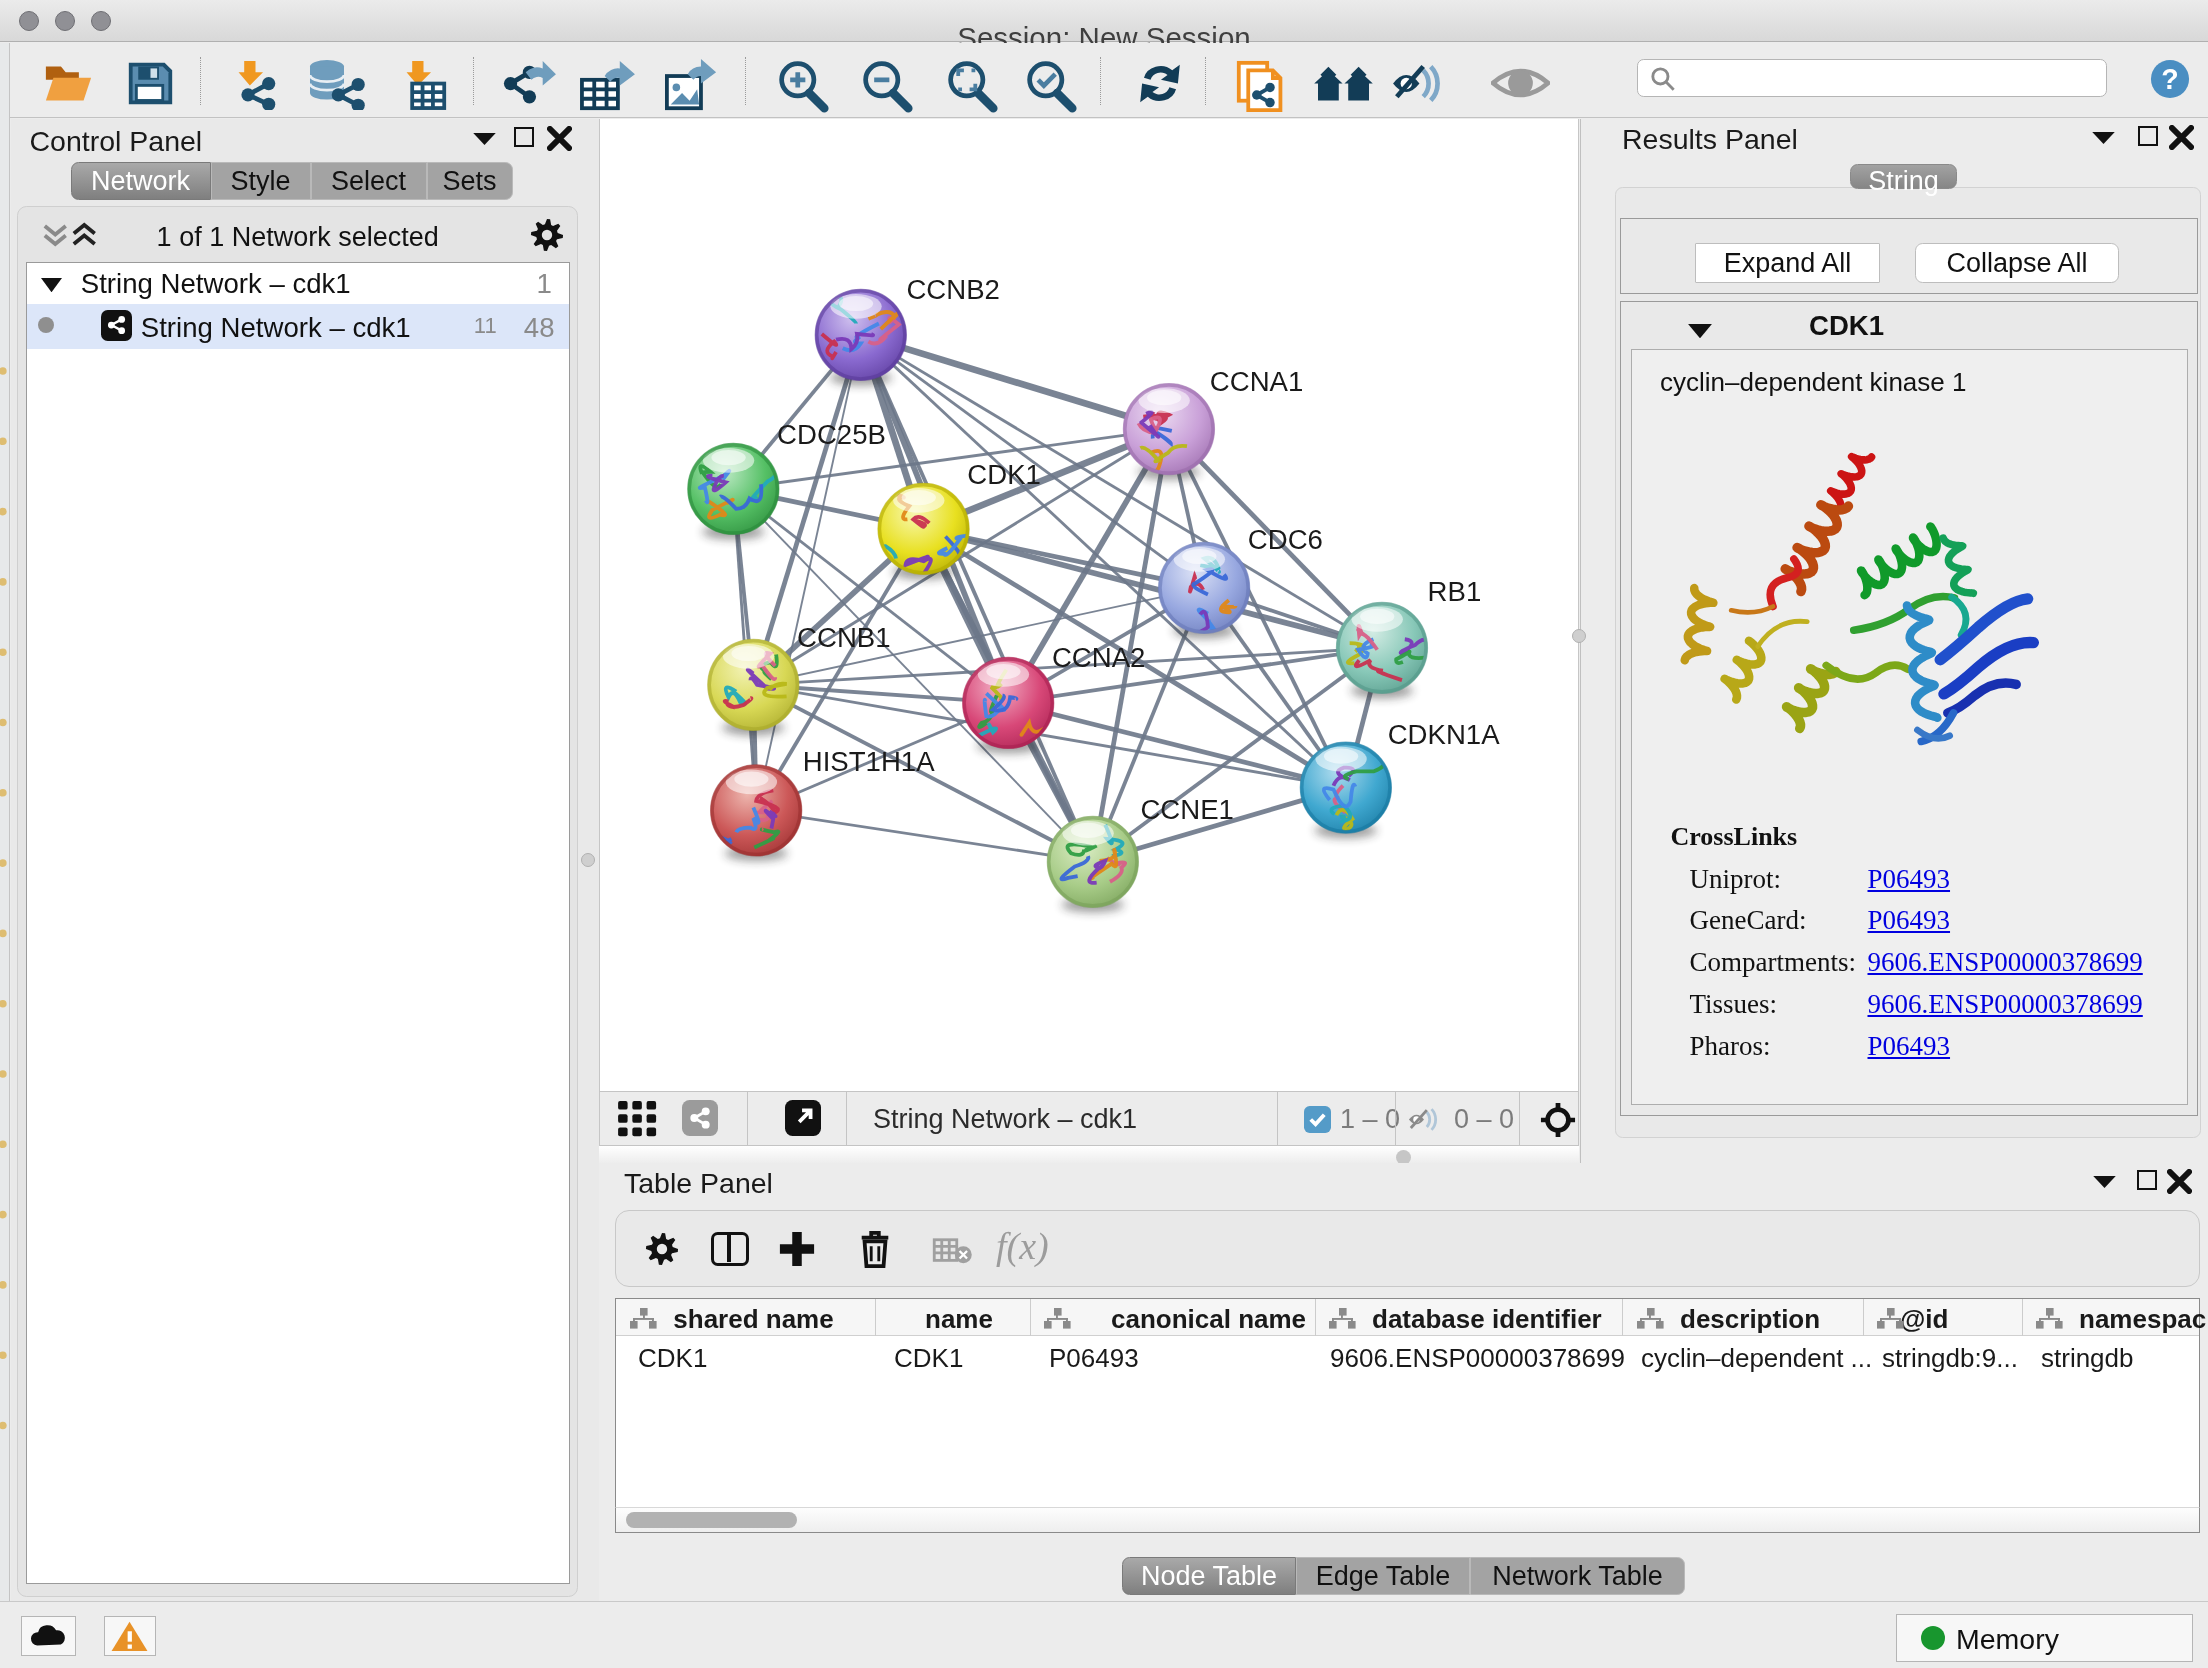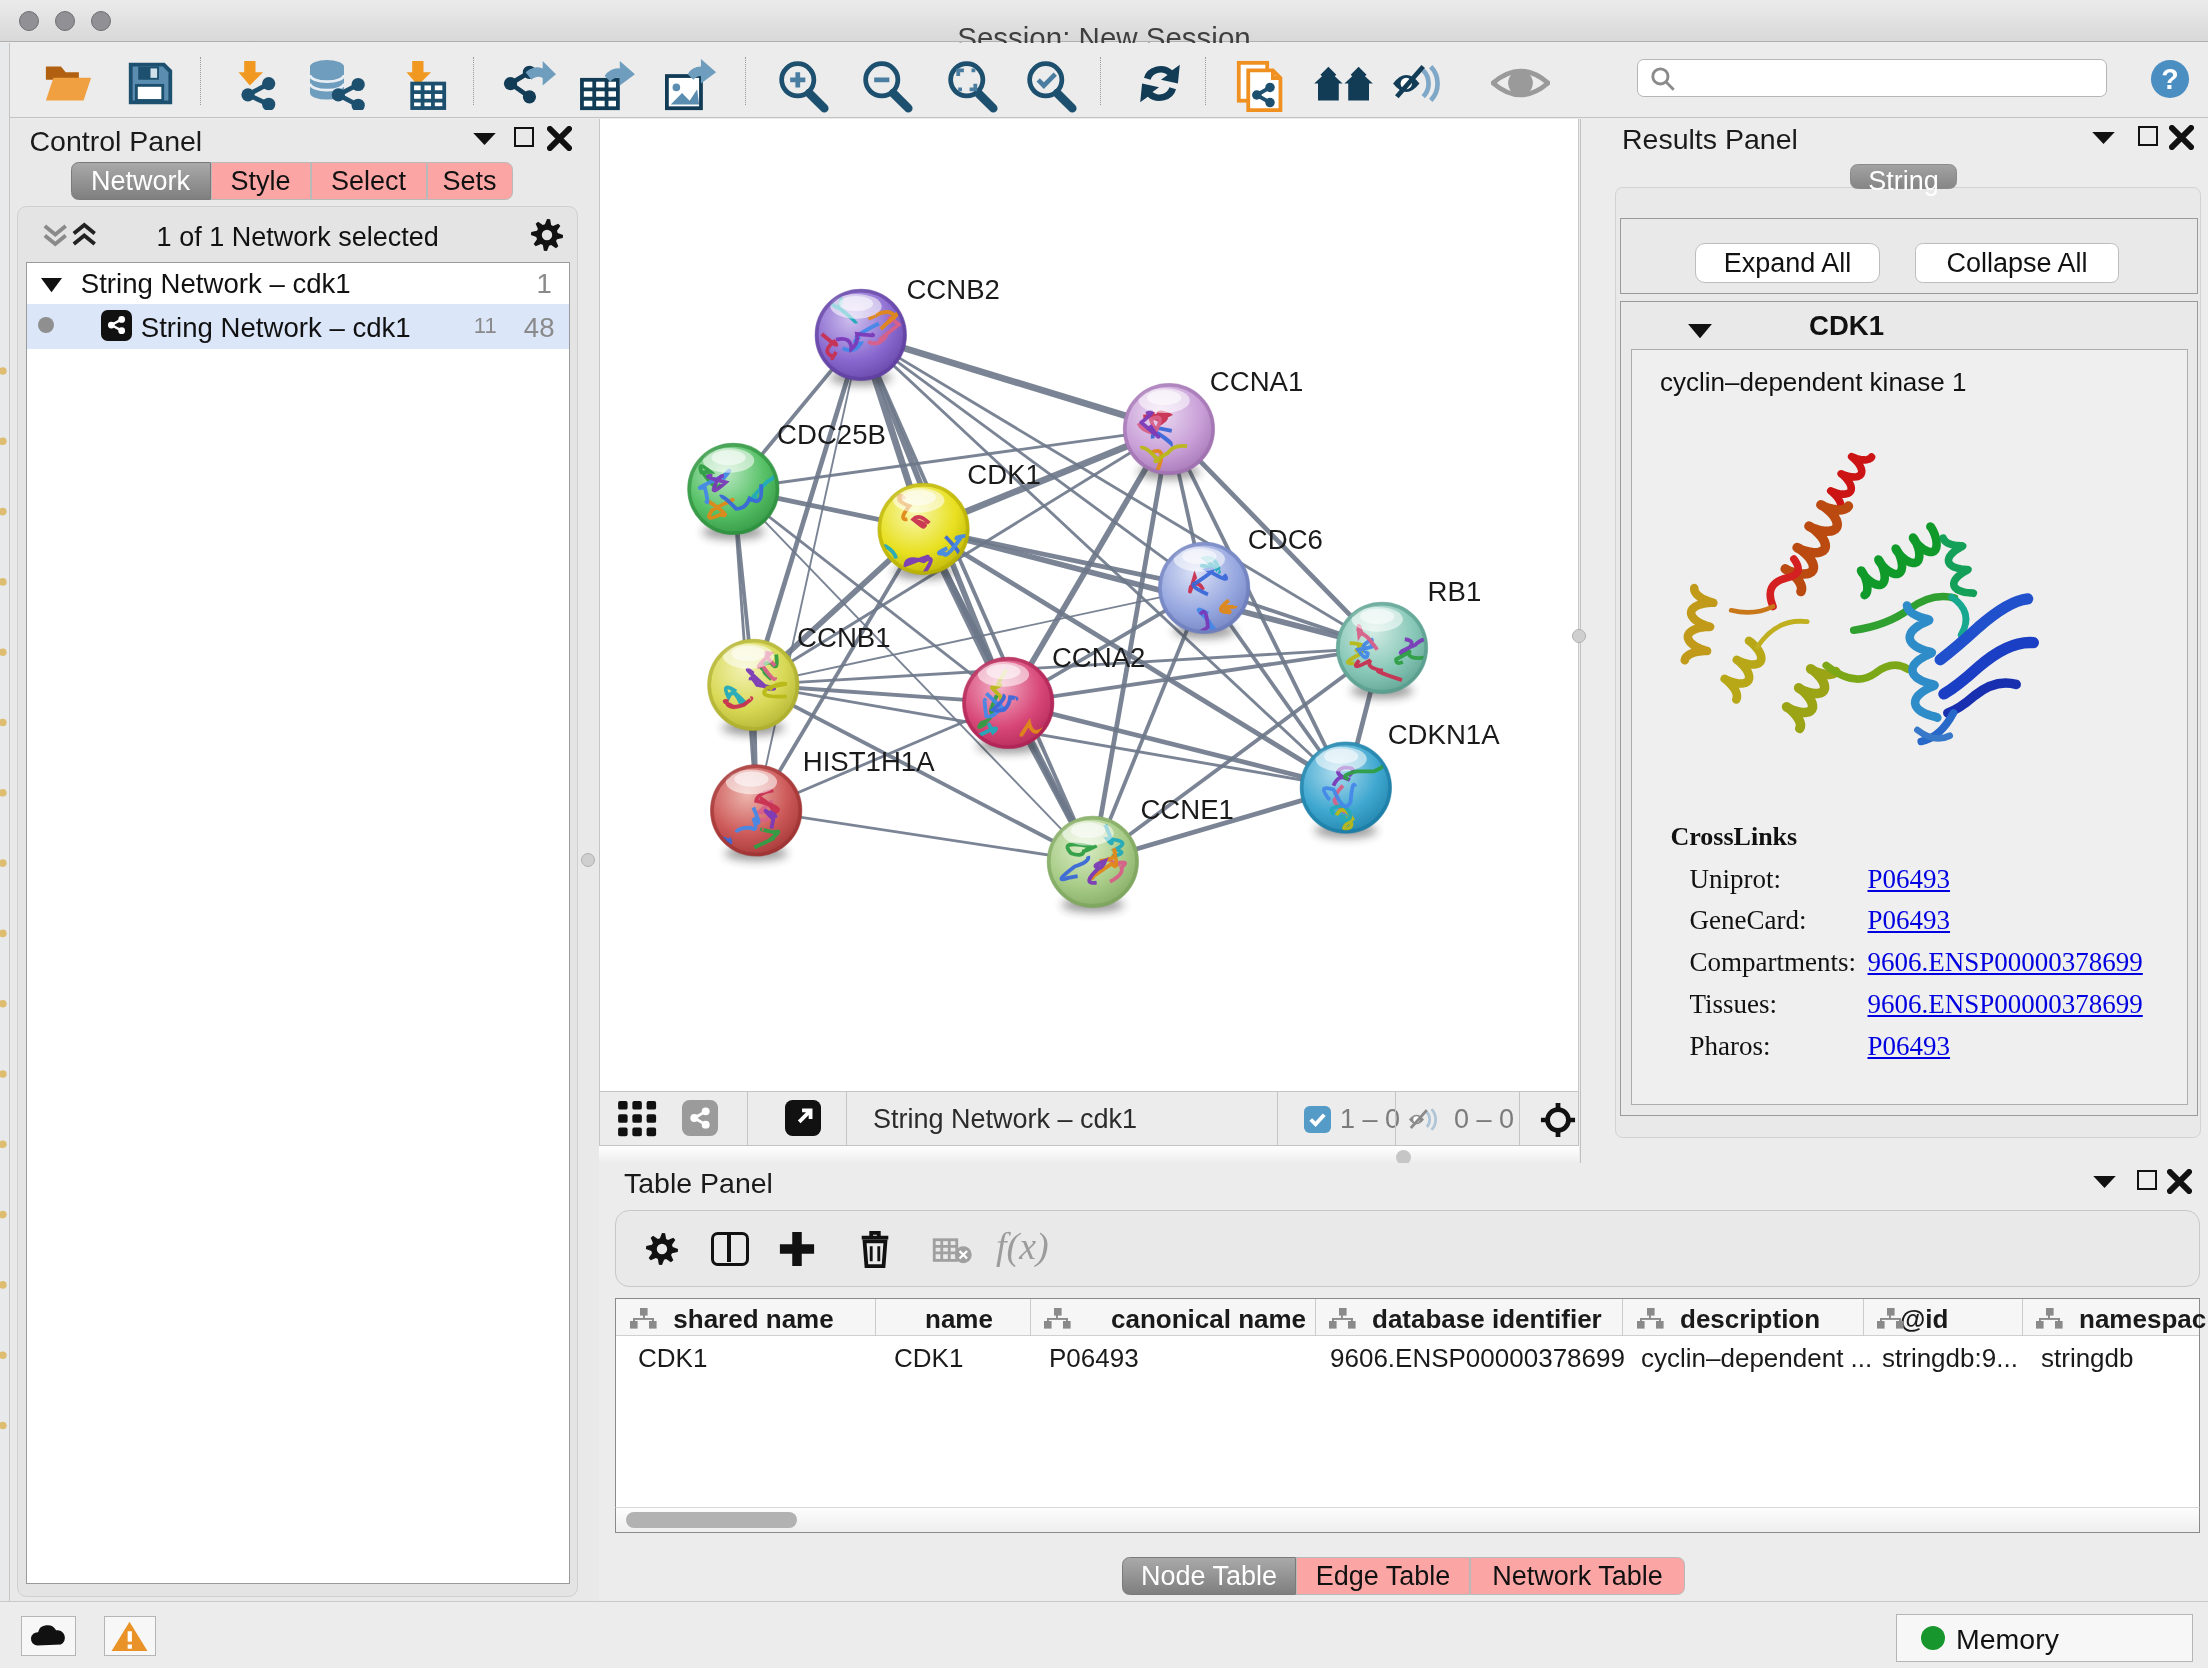--- a/index.html
+++ b/index.html
@@ -10,21 +10,21 @@
 #toolbar{position:absolute;left:0;top:43px;width:2208px;height:75px;background:#ececec;border-bottom:1px solid #c2c2c2;}
 .tbi{position:absolute;top:16px;}
 .tbdiv{position:absolute;top:14.3px;width:0;height:48px;border-left:1.9px dotted #9a9a9a;}
 #searchbox{position:absolute;left:1637px;top:16px;width:470px;height:38px;background:#fff;border:1px solid #b5b5b5;border-radius:6.7px;}
 
 #sliver{position:absolute;left:0;top:43px;width:9.5px;height:1625px;background:#e7e9ea;border-right:1px solid #c4c4c4;}
 
 #cpanel{position:absolute;left:10.5px;top:119px;width:588px;height:1482px;background:#e9e9e9;}
 .ptitle{font-size:28.5px;color:#1a1a1a;}
 
-.tab{position:absolute;height:38px;border:1px solid #b9b9b9;background:#fca5a5;color:#111;
+.tab{position:absolute;height:38px;border:1px solid #b9b9b9;background:#a3a3a3;color:#111;
 font-size:27px;text-align:center;line-height:36px;}
 .tabsel{background:linear-gradient(#a9a9a9,#7f7f7f);color:#fff;border-color:#7a7a7a;}
 
 #canvas{position:absolute;left:599px;top:119px;width:980px;height:972px;background:#fff;border-left:1px solid #c6c6c6;border-right:1px solid #c6c6c6;}
 #canvastb{position:absolute;left:599px;top:1091px;width:980px;height:55px;background:#ececec;border:1px solid #c4c4c4;border-left:1px solid #c6c6c6;}
 #canvasstrip{position:absolute;left:599px;top:1146px;width:980px;height:17px;background:linear-gradient(#ffffff,#ededed);}
 
 #rpanel{position:absolute;left:1580px;top:119px;width:629px;height:1044px;background:#ececec;border-left:1px solid #c0c0c0;}
 
 #tpanel{position:absolute;left:599px;top:1163px;width:1609px;height:438px;background:#ececec;}
@@ -599,21 +599,21 @@
  <svg style="position:absolute;left:510px;top:11.4px" width="25" height="15" viewBox="0 0 26 16">
       <path d="M1 2 h24 l-12 13z" fill="#111"></path>
     </svg>
  <div style="position:absolute;left:557px;top:6.7px;width:20px;height:20px;border:2.9px solid #111"></div>
  <svg style="position:absolute;left:588px;top:5.7px" width="25" height="25" viewBox="0 0 26 26">
       <path d="M3 3 23 23 M23 3 3 23" stroke="#111" stroke-width="6" stroke-linecap="round"></path>
     </svg>
  <div style="position:absolute;left:34px;top:68px;width:586px;height:951px;background:#e9e9e9;border:1px solid #d2d2d2;border-radius:7.6px"></div>
  <div style="position:absolute;left:269px;top:45px;width:107px;height:25px;background:linear-gradient(#a2a2a2,#868686);border:1px solid #8a8a8a;border-radius:7.6px;color:#fff;font-size:27px;text-align:center;line-height:33px">String</div>
  <div style="position:absolute;left:39px;top:99px;width:578px;height:76px;background:#e9e9e9;border:1px solid #9a9a9a">
-   <div style="position:absolute;left:74px;top:24px;width:185px;height:40px;background:#fff;border:1px solid #bdbdbd;border-radius:10px;font-size:27px;text-align:center;line-height:38px;color:#111">Expand All</div>
+   <div style="position:absolute;left:74px;top:24px;width:185px;height:40px;background:#fff;border:1px solid #bdbdbd;border-radius:1px;font-size:27px;text-align:center;line-height:38px;color:#111">Expand All</div>
    <div style="position:absolute;left:294px;top:24px;width:204px;height:40px;background:#fff;border:1px solid #bdbdbd;border-radius:7.6px;font-size:27px;text-align:center;line-height:38px;color:#111">Collapse All</div>
  </div>
  <div style="position:absolute;left:39px;top:182px;width:578px;height:815px;background:#e9e9e9;border:1px solid #9a9a9a">
    <svg style="position:absolute;left:67px;top:22px" width="24" height="14.3" viewBox="0 0 25 15">
         <path d="M0 0 h25 l-12.5 15z" fill="#111"></path>
       </svg>
    <div style="position:absolute;left:188px;top:7.6px;font-size:27.6px;font-weight:bold;color:#111">CDK1</div>
    <div style="position:absolute;left:9.5px;top:47px;width:557px;height:756px;background:#efefef;border:1px solid #adadad">
      <div style="position:absolute;left:28.5px;top:17px;font-size:26px;color:#111">cyclin–dependent kinase 1</div>
      <svg style="position:absolute;left:46px;top:95px" width="361" height="323" viewBox="0 0 380 340">

